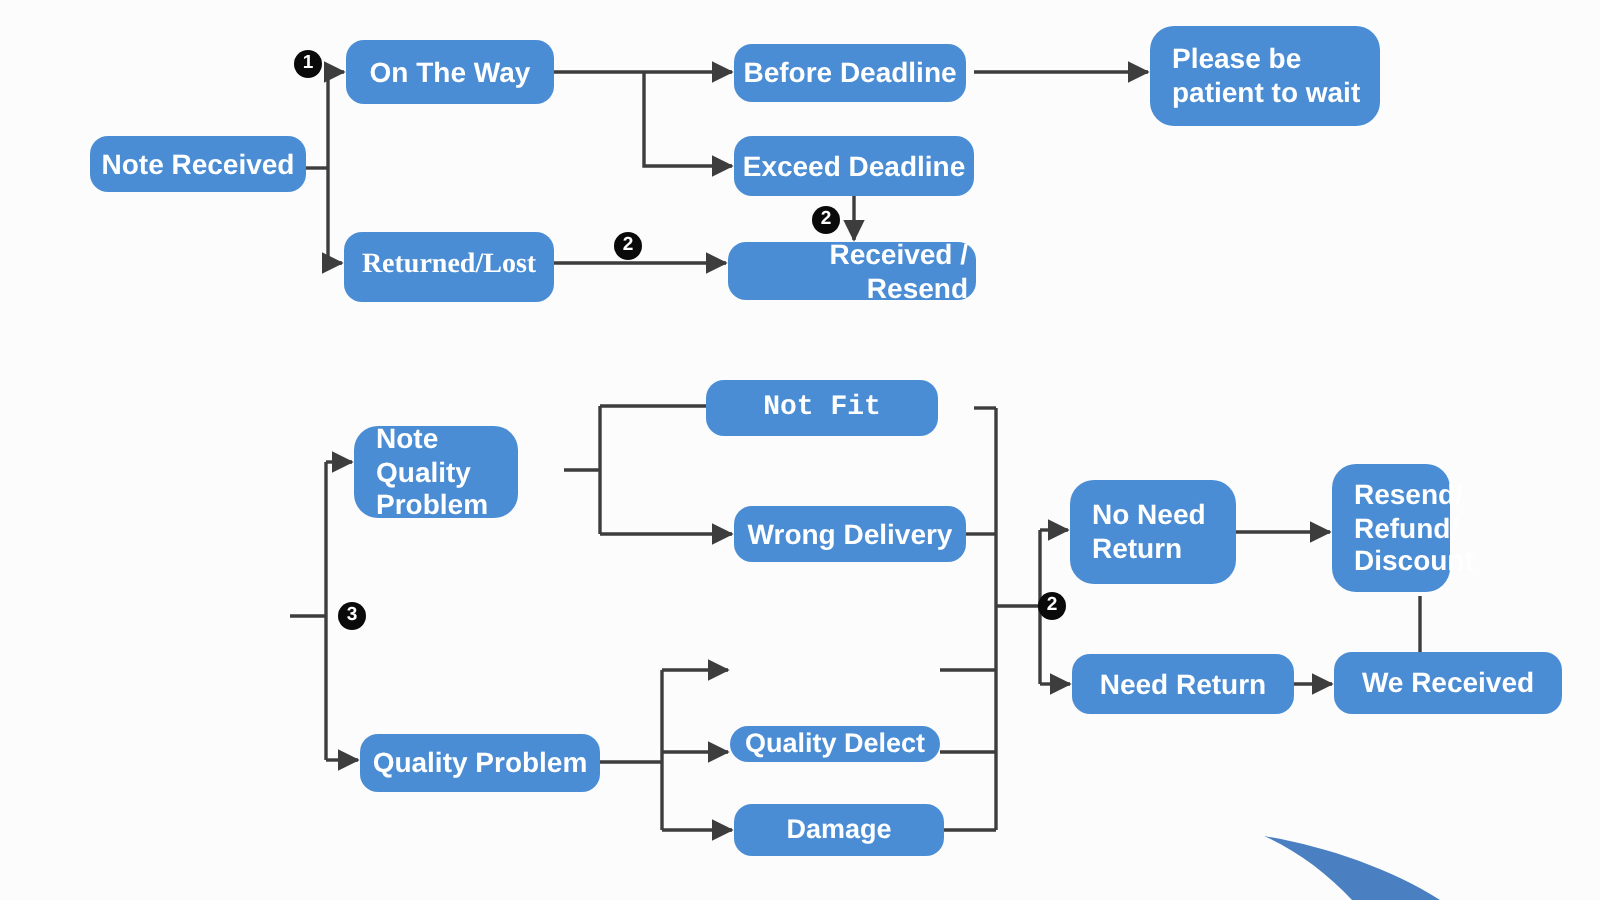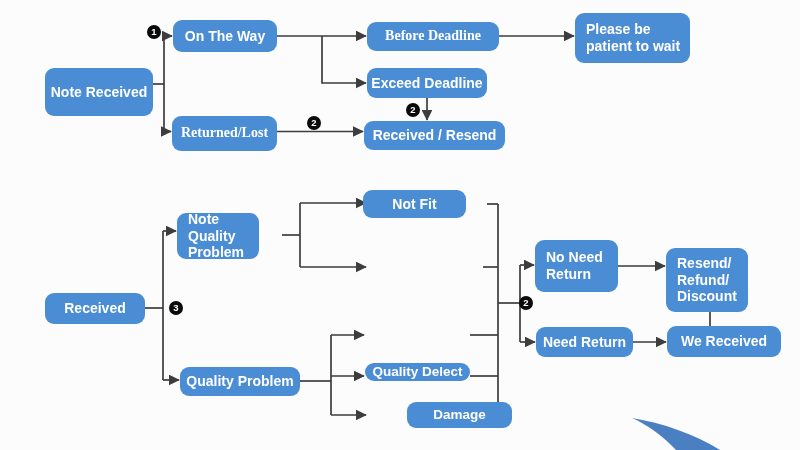--- a/index.html
+++ b/index.html
@@ -43,53 +43,54 @@
     font-size:14px;
     line-height:1.2;
     white-space:pre-line;
     box-sizing:border-box;
     padding:2px 4px;
   }
   .nb.align-left{
     justify-content:flex-start;
     text-align:left;
     padding-left:11px;
+    border-radius:12px;
   }
   .step-marker{
     position:absolute;
     width:14px;height:14px;
     background:#0a0a0a;
     border-radius:50%;
     color:#ffffff;
     font-size:9.5px;
     font-weight:bold;
     display:flex;
     align-items:center;
     justify-content:center;
     line-height:1;
   }
   
-  #n-note-received{left:45px;top:68px;width:108px;height:48px;}
+  #n-note-received{left:45px;top:68px;width:108px;height:28px;}
   #n-on-the-way{left:173px;top:20px;width:104px;height:32px;}
   #n-returned-lost{left:172px;top:116px;width:105px;height:35px;font-family:Liberation Serif, serif;}
-  #n-before-deadline{left:367px;top:22px;width:132px;height:29px;font-family:Liberation Serif, serif;}
+  #n-before-deadline{left:367px;top:22px;width:116px;height:29px;}
   #n-exceed-deadline{left:367px;top:68px;width:120px;height:30px;}
   #n-please-wait{left:575px;top:13px;width:115px;height:50px;}
-  #n-received-resend{left:364px;top:121px;width:141px;height:29px;}
+  #n-received-resend{left:364px;top:121px;width:124px;height:29px;}
   #n-received{left:45px;top:293px;width:100px;height:31px;}
   #n-note-quality-problem{left:177px;top:213px;width:82px;height:46px;}
   #n-quality-problem{left:180px;top:367px;width:120px;height:29px;}
-  #n-not-fit{left:363px;top:190px;width:103px;height:28px;}
+  #n-not-fit{left:353px;top:190px;width:116px;height:28px;font-family:Liberation Mono, monospace;}
   #n-wrong-delivery{left:367px;top:253px;width:116px;height:28px;}
   #n-color-different{left:365px;top:322px;width:105px;height:26px;font-size:13.5px;}
   #n-quality-delect{left:365px;top:363px;width:105px;height:18px;font-size:13.5px;}
-  #n-damage{left:367px;top:402px;width:105px;height:26px;font-size:13.5px;margin-left:40px;}
+  #n-damage{left:367px;top:402px;width:105px;height:26px;font-size:13.5px;}
   #n-no-need-return{left:535px;top:240px;width:83px;height:52px;}
-  #n-need-return{left:536px;top:327px;width:97px;height:30px;}
-  #n-resend-refund-discount{left:666px;top:248px;width:82px;height:64px;}
+  #n-need-return{left:536px;top:327px;width:111px;height:30px;}
+  #n-resend-refund-discount{left:666px;top:232px;width:59px;height:64px;}
   #n-we-received{left:667px;top:326px;width:114px;height:31px;}
   
   #m-1{left:147px;top:25px;}
   #m-2a{left:307px;top:116px;}
   #m-2b{left:406px;top:103px;}
   #m-3{left:169px;top:301px;}
   #m-2c{left:519px;top:296px;}
 </style>
 </head>
 <body>
@@ -147,25 +148,25 @@
 
   <div class="nb" id="n-note-received">Note Received</div>
   <div class="nb" id="n-on-the-way">On The Way</div>
   <div class="nb" id="n-returned-lost">Returned/Lost</div>
   <div class="nb" id="n-before-deadline">Before Deadline</div>
   <div class="nb" id="n-exceed-deadline">Exceed Deadline</div>
   <div class="nb align-left" id="n-please-wait">Please be
 patient to wait</div>
   <div class="nb" id="n-received-resend">Received / Resend</div>
 
-  <div class="nb" id="n-received">Received</div>
   <div class="nb align-left" id="n-note-quality-problem">Note Quality
 Problem</div>
   <div class="nb" id="n-quality-problem">Quality Problem</div>
   <div class="nb" id="n-not-fit">Not Fit</div>
+  <div class="nb" id="n-wrong-delivery">Wrong Delivery</div>
   <div class="nb" id="n-quality-delect">Quality Delect</div>
   <div class="nb" id="n-damage">Damage</div>
   <div class="nb align-left" id="n-no-need-return">No Need
 Return</div>
   <div class="nb" id="n-need-return">Need Return</div>
   <div class="nb align-left" id="n-resend-refund-discount">Resend/
 Refund/
 Discount</div>
   <div class="nb" id="n-we-received">We Received</div>
 

